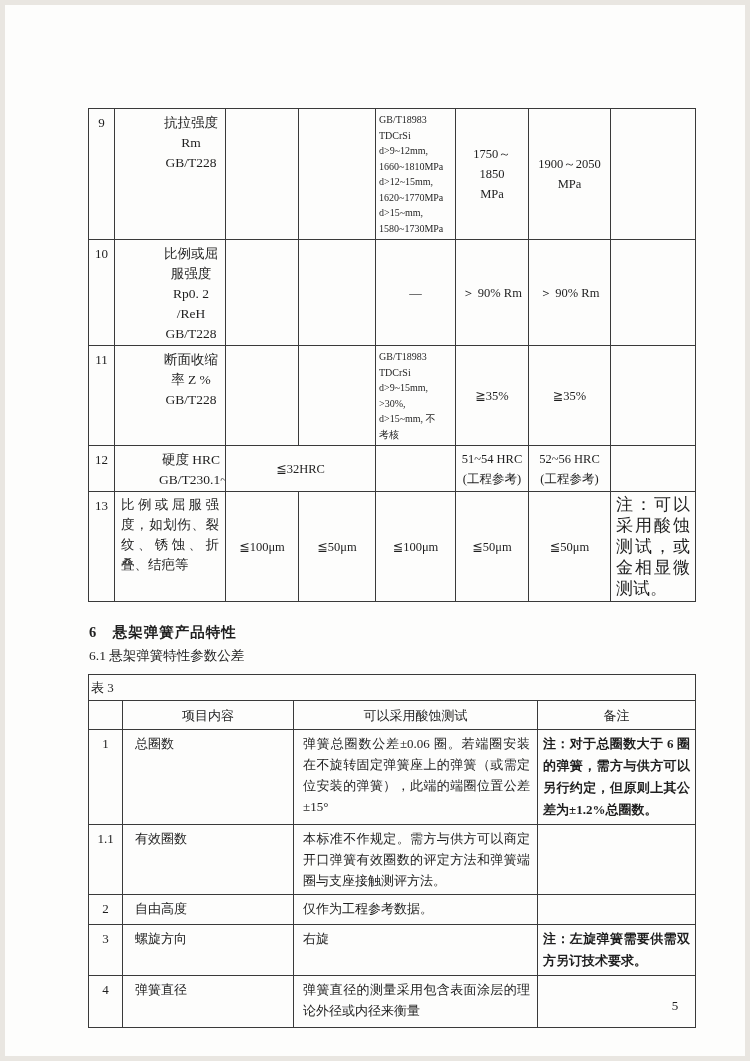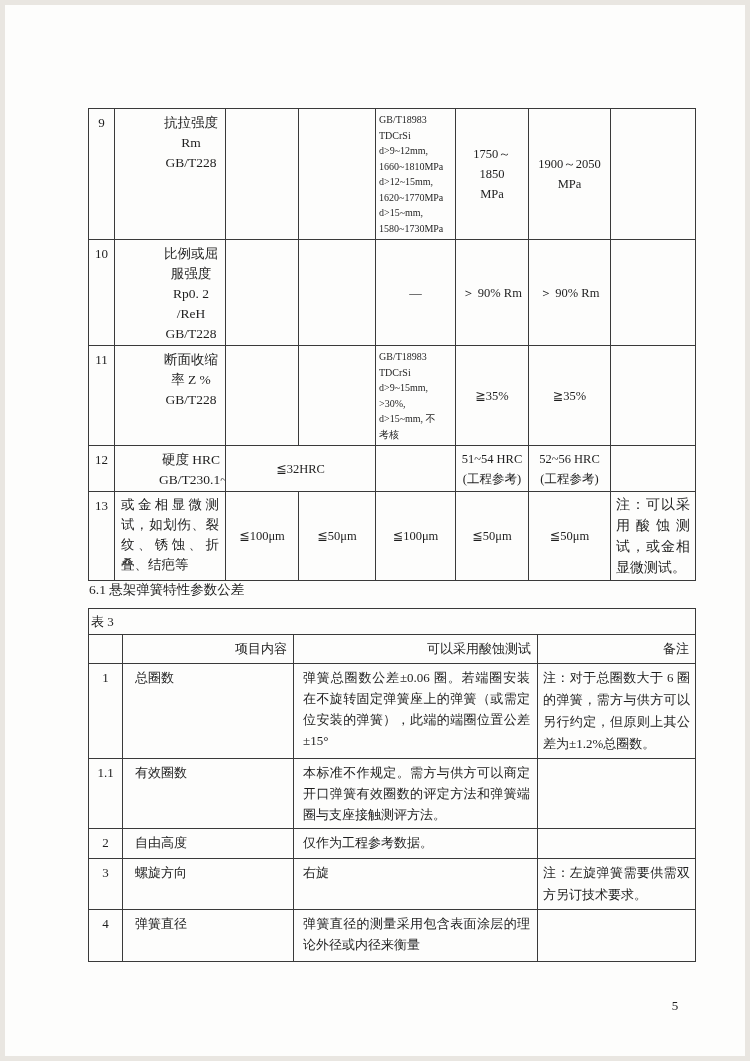--- a/index.html
+++ b/index.html
@@ -16,33 +16,33 @@
   .content{position:absolute;left:88px;top:108px;width:607px;}
   table{border-collapse:collapse;table-layout:fixed;width:607px;}
   td{border:1px solid #3a3a3a;overflow:hidden;}
   
   .t1 td{font-size:12.5px;text-align:center;vertical-align:middle;padding:1px 2px;line-height:19px;}
   .t1 .no{vertical-align:top;padding-top:4px;font-size:13px;}
   .t1 .name{font-size:13.5px;vertical-align:top;padding-top:4px;line-height:20px;white-space:pre-line;padding-left:44px;}
   .t1 .name13{font-size:13.5px;text-align:justify;vertical-align:top;padding:3px 6px;line-height:20px;}
   .t1 .spec{font-size:10px;text-align:left;vertical-align:top;padding:3px 3px;line-height:15.5px;white-space:pre-line;}
   .t1 .val{white-space:pre-line;line-height:20px;}
-  .t1 .note1{font-size:14px;text-align:justify;vertical-align:middle;padding:2px 5px;line-height:21px;}
+  .t1 .note1{font-size:17px;text-align:justify;vertical-align:middle;padding:2px 5px;line-height:21px;}
   .r9{height:125px;} .r10{height:58px;margin-top:35px;} .r11{height:99px;} .r12{height:44px;} .r13{height:86px;}
   
   .h6{font-size:14.5px;font-weight:bold;margin:21px 0 5px 1px;letter-spacing:1px;}
   .h61{font-size:13.5px;margin:0 0 9px 1px;}
   
   .t3 td{font-size:13px;vertical-align:top;padding:3px 6px;line-height:21px;margin-left:6px;}
   .t3 .cap{height:20px;padding:2px 2px;border-bottom:1px solid #3a3a3a;}
-  .t3 .hdr{text-align:right;vertical-align:middle;height:22px;font-family:Liberation Mono, monospace;}
+  .t3 .hdr{text-align:center;vertical-align:middle;height:22px;}
   .t3 .no{text-align:center;padding:3px 1px;}
   .t3 .item{padding-left:12px;}
   .t3 .tol{text-align:justify;padding:3px 7px 3px 9px;}
-  .t3 .note{text-align:justify;padding:3px 5px;line-height:22px;}
+  .t3 .note{text-align:justify;padding:3px 5px;line-height:22px;font-weight:bold;}
   .tr1{height:88px;} .tr11{height:66px;} .tr2{height:30px;}
   .tr3{height:46px;} .tr4{height:52px;} .tr41{height:76px;}
   .pageno{position:absolute;left:660px;top:998px;width:30px;text-align:center;font-size:13px;}
   sub{font-size:8px;}
 </style>
 </head>
 <body>
 
 <div class="page"></div>
 
@@ -116,31 +116,32 @@
       <td colspan="2" class="val">≦32HRC</td>
       <td></td>
       <td class="val">51~54 HRC
 (工程参考)</td>
       <td class="val">52~56 HRC
 (工程参考)</td>
       <td></td>
     </tr>
     <tr class="r13">
       <td class="no">13</td>
-      <td class="name13">或金相显微测试，如划伤、裂纹、锈蚀、折叠、结疤等</td>
+      <td class="name13">比例或屈服强度，如划伤、裂纹、锈蚀、折叠、结疤等</td>
       <td class="val">≦100μm</td>
       <td class="val">≦50μm</td>
       <td class="val">≦100μm</td>
       <td class="val">≦50μm</td>
       <td class="val">≦50μm</td>
       <td class="note1">注：可以采用酸蚀测试，或金相显微测试。</td>
     </tr>
   </tbody>
     </table>
 
+  <div class="h6">6　悬架弹簧产品特性</div>
   <div class="h61">6.1 悬架弹簧特性参数公差</div>
 
   <table class="t3">
     <colgroup>
       <col style="width:34px">
         <col style="width:171px">
         <col style="width:244px">
         <col style="width:158px">
     </colgroup>
     <tbody>

